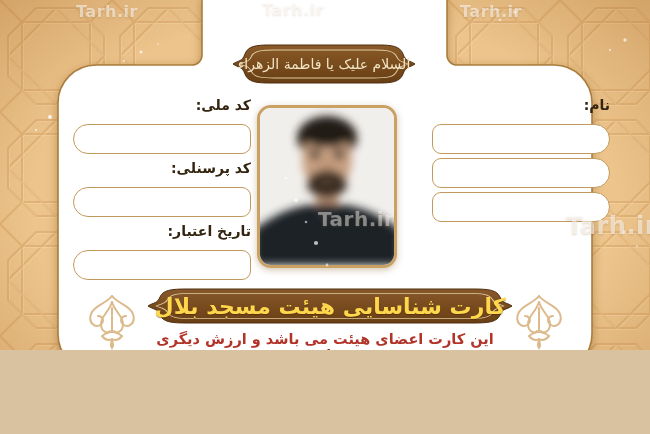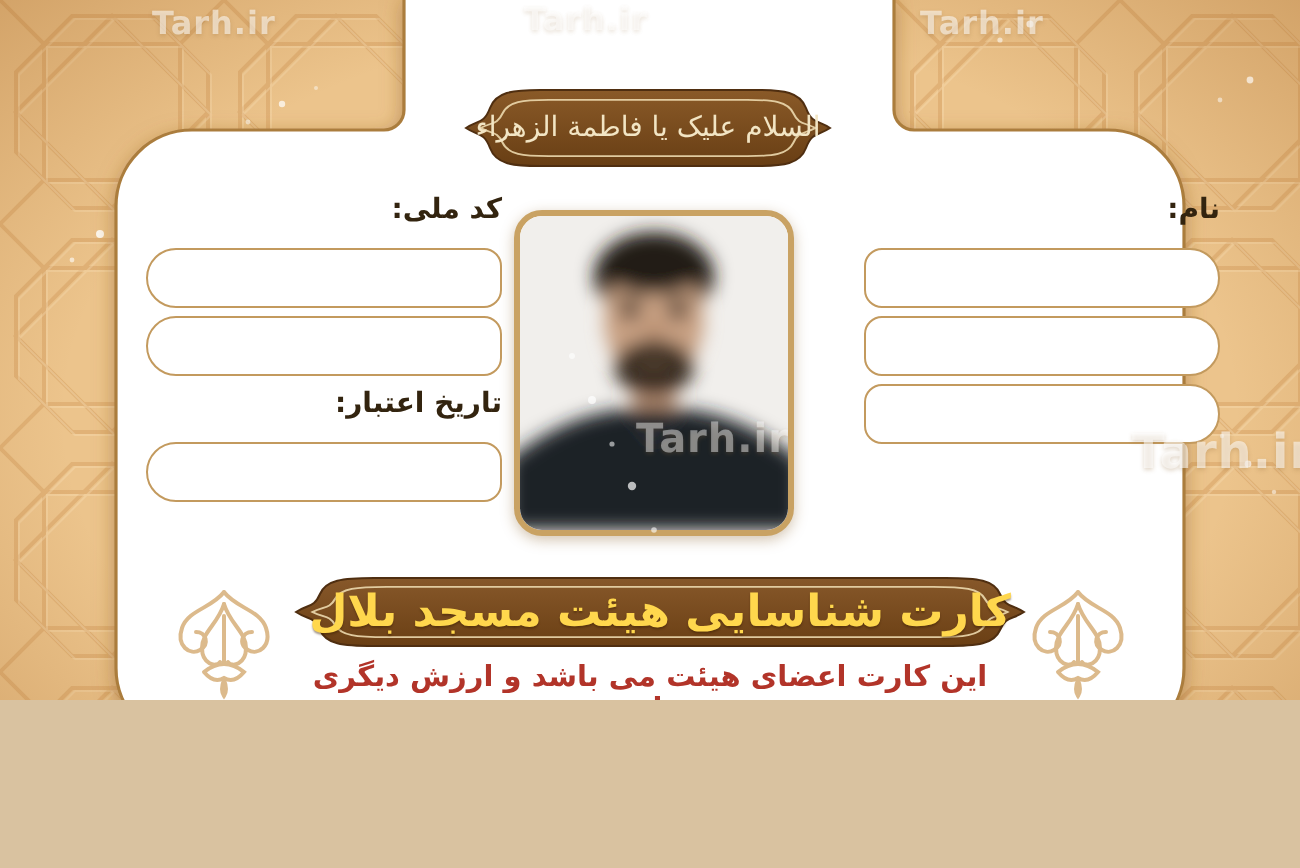--- a/index.html
+++ b/index.html
@@ -175,20 +175,21 @@
   <div class="col col-right">
     <div class="flabel">نام:</div>
     <input class="finput" type="text" value="" style="">
     <input class="finput" type="text" value="" style="">
     <input class="finput" type="text" value="" style="">
   </div>
 
   <div class="col col-left">
     <div class="flabel">کد ملی:</div>
     <input class="finput" type="text" value="" style="">
+    <div class="flabel">کد پرسنلی:</div>
     <input class="finput" type="text" value="" style="">
     <div class="flabel">تاریخ اعتبار:</div>
     <input class="finput" type="text" value="" style="">
   </div>
 
   <svg class="damask damask-left" viewBox="0 0 64 58" aria-hidden="true">
     <g fill="none" stroke="#dcba8c" stroke-width="2" stroke-linecap="round">
       <path d="M32,4 C38,12 50,13 53,22 C56,31 49,36 44,33 C39,30 41,24 46,24"></path>
       <path d="M32,4 C26,12 14,13 11,22 C8,31 15,36 20,33 C25,30 23,24 18,24"></path>
       <path d="M32,10 C35,20 43,24 43,32 C43,40 36,42 34,39"></path>

